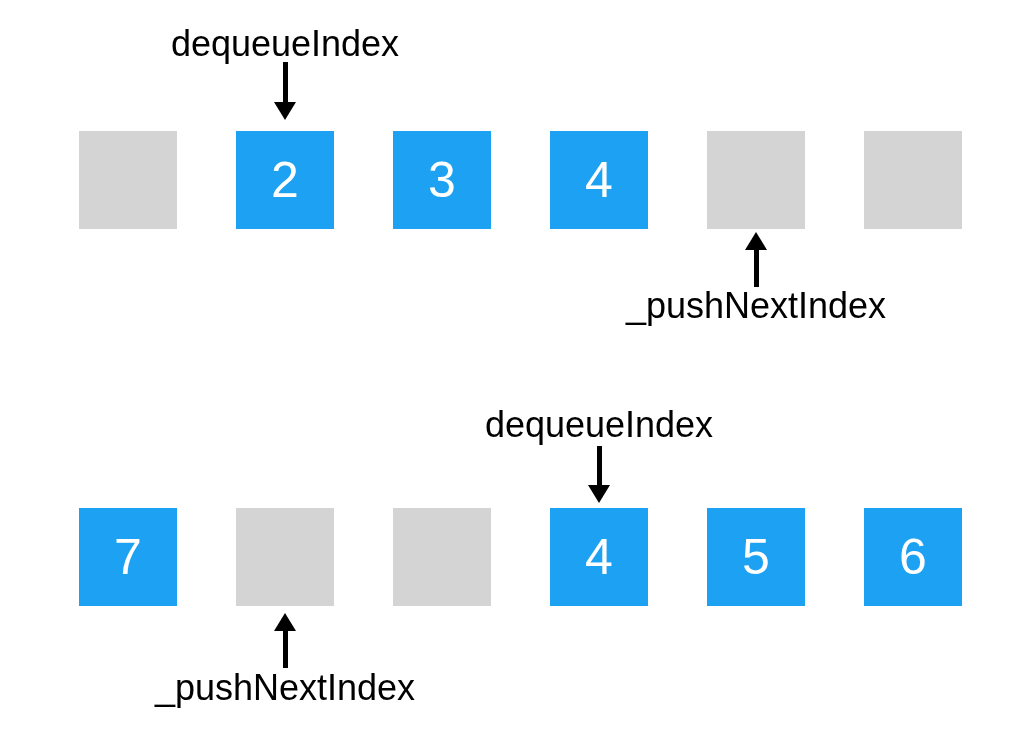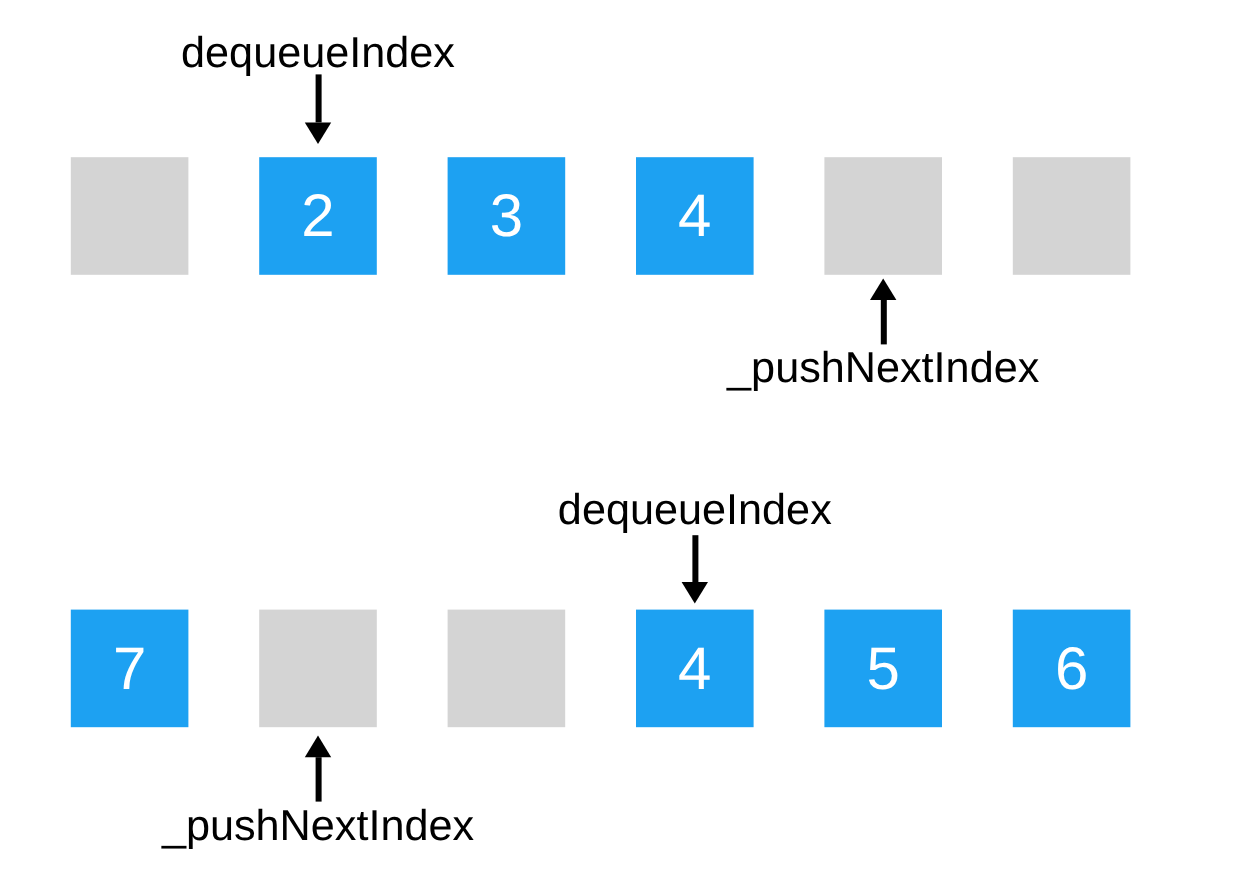--- a/index.html
+++ b/index.html
@@ -7,20 +7,21 @@
     padding: 0;
     background: #ffffff;
     font-family: "Liberation Sans", sans-serif;
   }
   .canvas {
     position: relative;
     width: 1011px;
     height: 740px;
     background: #ffffff;
     overflow: hidden;
+    margin-left: 20px;
   }
   .queue-row {
     position: absolute;
     left: 59px;
     display: flex;
     gap: 59px;
   }
   .cell {
     width: 98px;
     height: 98px;

